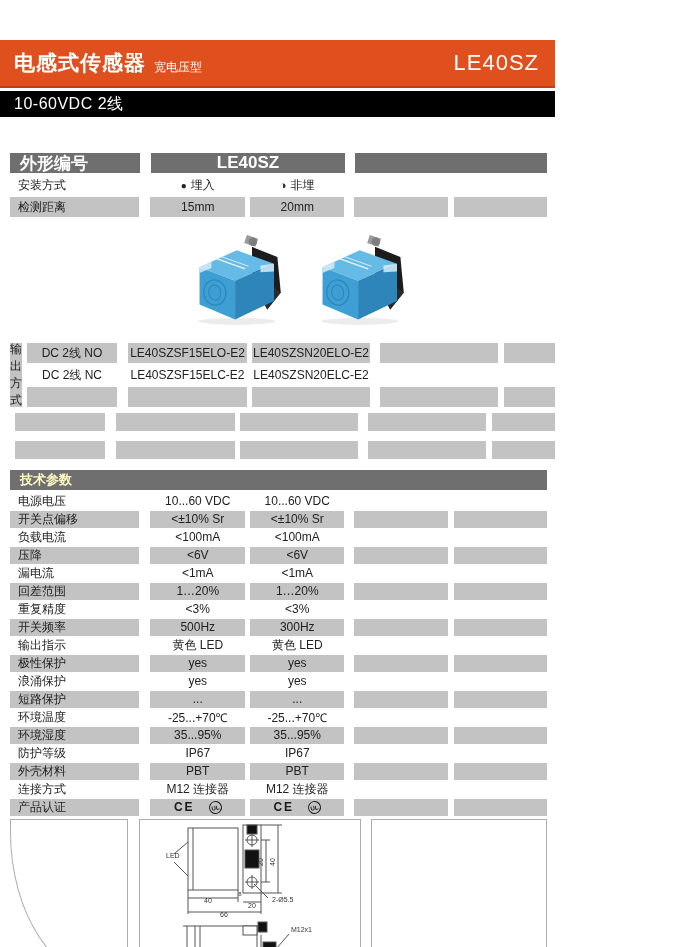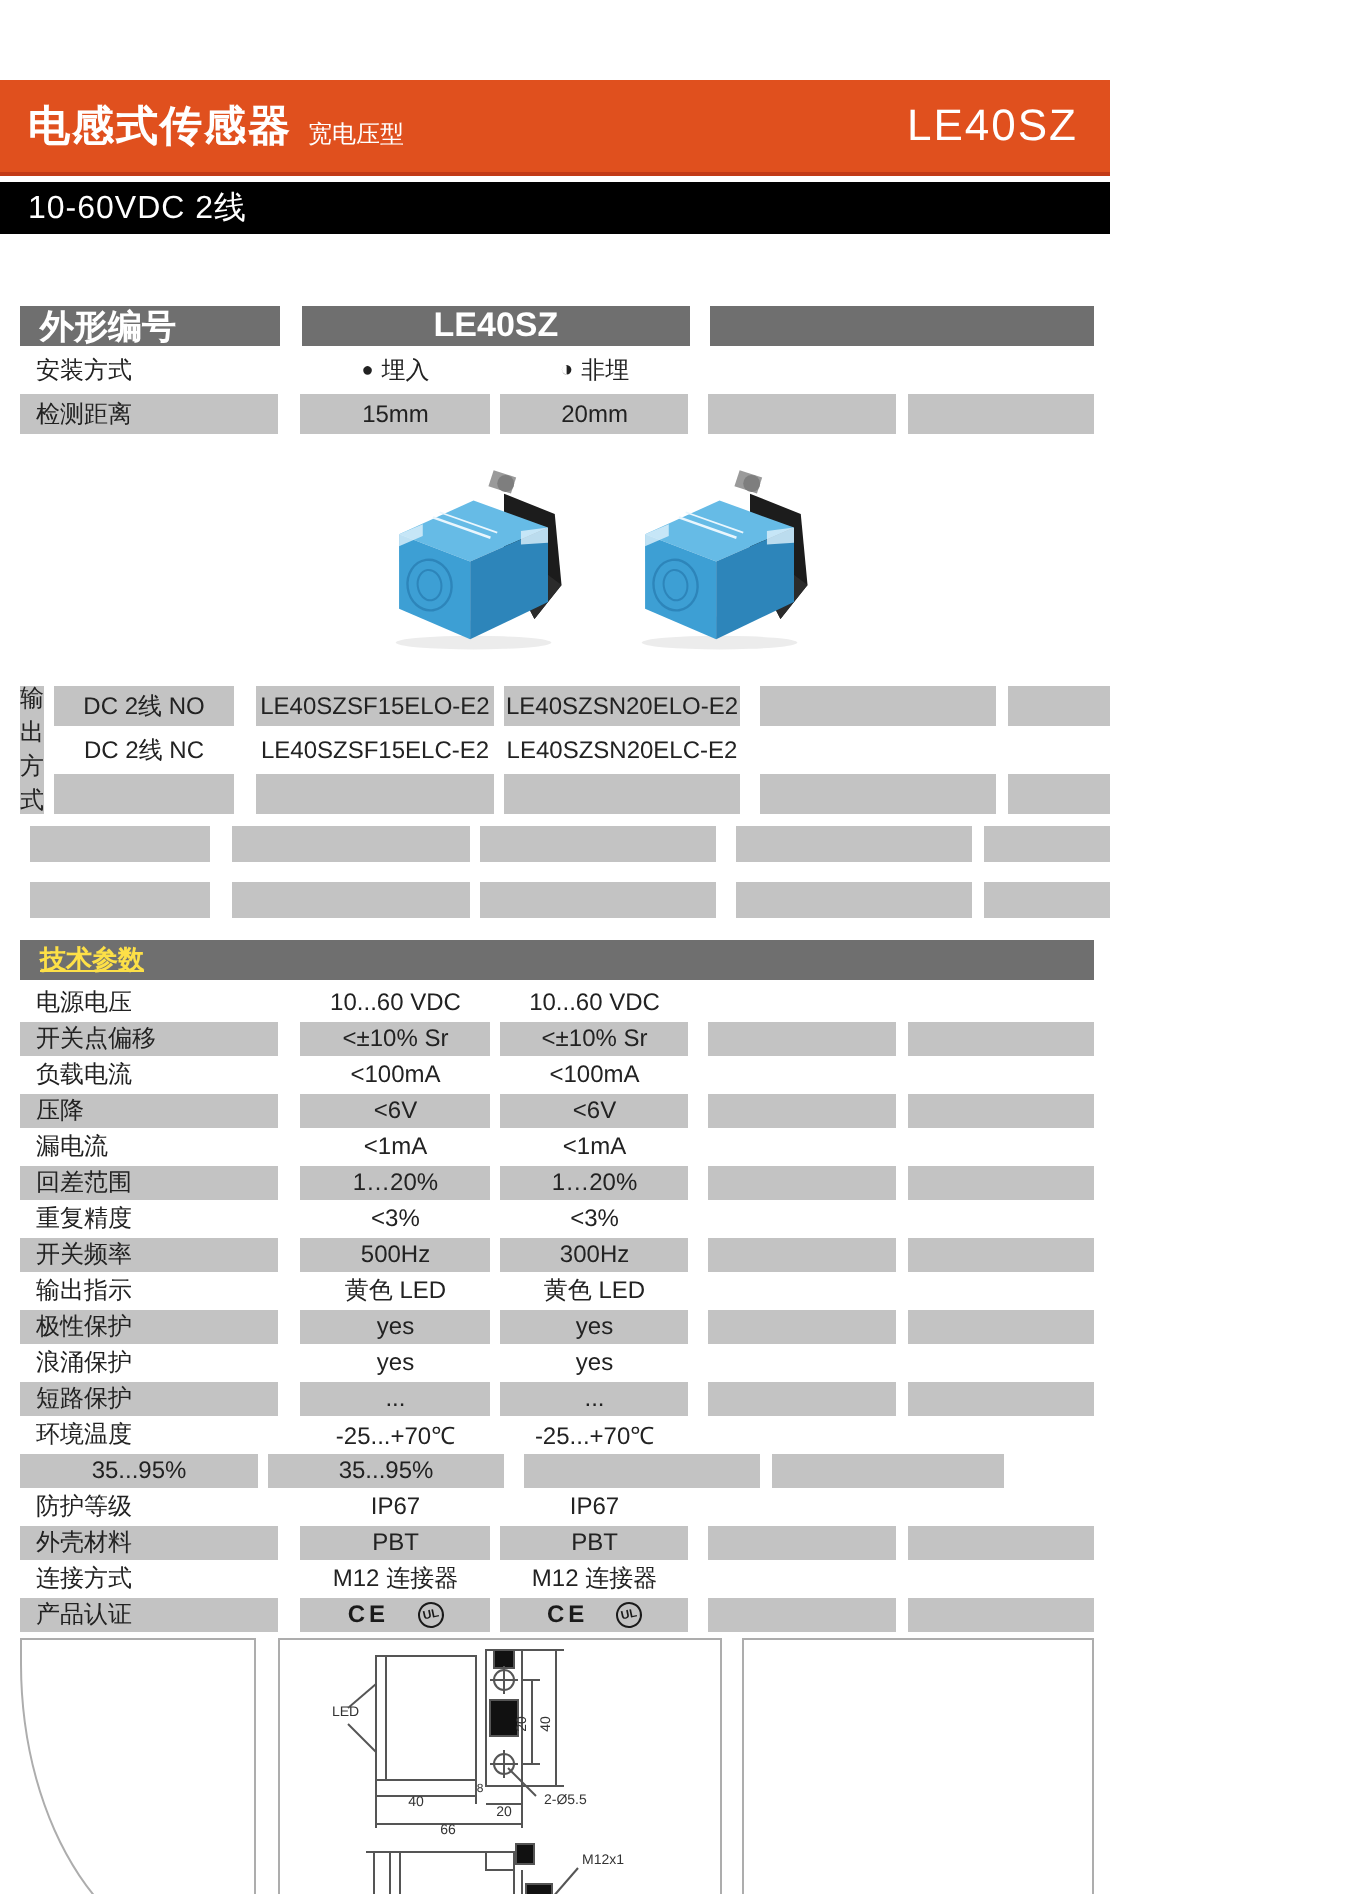--- a/index.html
+++ b/index.html
@@ -43,23 +43,23 @@
   .imgcell2{ width:118px; display:flex; align-items:center; justify-content:center;}
   .imgspacer{ width:160px; margin-right:11px; }
   
   .outblock{ display:flex; }
   .ogroup{ width:65px; margin-right:5px; margin-top:2px; display:flex;
            align-items:center; justify-content:center; font-size:12px; }
   .ocol{ flex:1; }
   .osub{ width:90px; margin-right:11px; }
   .blk2row-gap{ height:10px; }
   
-  .section{ margin-top:11px; height:20px; background:#6F6F6F; color:#fde047;
+  .section{ margin-top:11px; height:20px; background:#6F6F6F; color:#fef9c3;
             font-weight:bold; font-size:13px; display:flex; align-items:center;
-            padding-left:10px;text-decoration:underline; }
+            padding-left:10px; }
   .params{ margin-top:2px; }
   .pr{ display:flex; height:18px; align-items:center; }
   .pr .c{ height:17px; }
   
   .certs{ display:flex; align-items:center; gap:14px; }
   .ce{ font-size:12px; font-weight:bold; letter-spacing:2px; color:#1a1a1a;}
   .ul{ width:13px; height:13px; border:1.2px solid #1a1a1a; border-radius:50%;
        display:flex; align-items:center; justify-content:center;
        font-size:6px; font-weight:bold; color:#1a1a1a; transform:rotate(-12deg);}
   
@@ -308,20 +308,21 @@
 
       <div class="pr">
           <div class="c c1">环境温度</div>
           <div class="c c2">-25...+70℃</div>
           <div class="c c3">-25...+70℃</div>
           <div class="c c4"></div>
           <div class="c c5"></div>
         </div>
 
       <div class="pr">
+          <div class="c c1 gray">环境湿度</div>
           <div class="c c2 gray">35...95%</div>
           <div class="c c3 gray">35...95%</div>
           <div class="c c4 gray"></div>
           <div class="c c5 gray"></div>
         </div>
 
       <div class="pr">
           <div class="c c1">防护等级</div>
           <div class="c c2">IP67</div>
           <div class="c c3">IP67</div>

